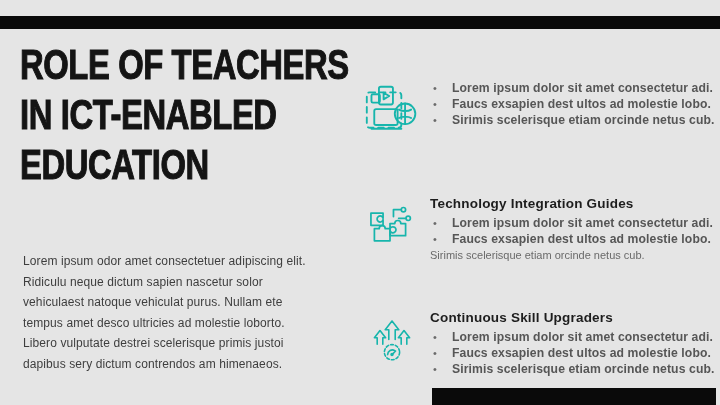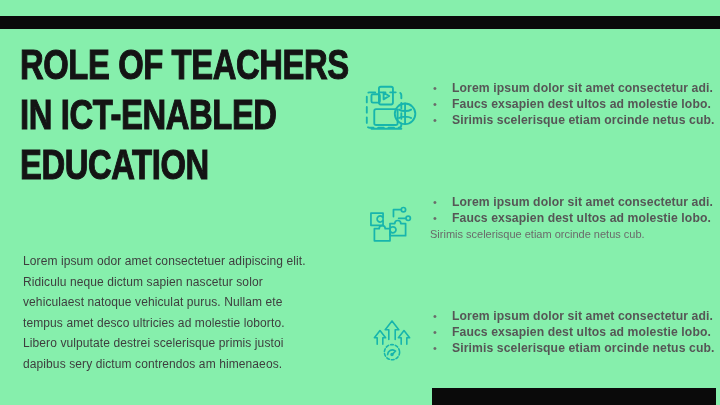--- a/index.html
+++ b/index.html
@@ -1,17 +1,17 @@
 <!DOCTYPE html>
 <html><head>
 <meta charset="utf-8">
 <style>
   html,body{margin:0;padding:0;background:#fff;}
   #slide{
-    position:relative;width:720px;height:405px;background:#86efac;overflow:hidden;
+    position:relative;width:720px;height:405px;background:#e5e5e5;overflow:hidden;
     font-family:"Liberation Sans",sans-serif;color:#1d1d1d;
     --accent:#17b5ac;--bar:#0a0a0a;
   }
   .bar{position:absolute;background:var(--bar);}
   #top-bar{left:0;top:16px;width:720px;height:13px;}
   #bottom-bar{left:432px;top:388px;width:284px;height:17px;}
   #title{
     position:absolute;left:20px;top:40px;
     font-size:42px;line-height:50px;font-weight:800;color:#141414;
     letter-spacing:-0.5px;transform:scaleX(0.78);transform-origin:left top;
@@ -89,20 +89,21 @@
         <path d="M8 14h14v6a3.5 3.5 0 1 0 0 1.5V28H8z"></path>
         <path d="M12 32h5.5a3.5 3.5 0 1 1 7 0H30v14H12z"></path>
         <path d="M30 26h5.5a3.5 3.5 0 1 1 7 0H48v14H30v-6a3.5 3.5 0 1 0 0-1.5z"></path>
         <path d="M34 18v-8h8"></path>
         <circle cx="45.5" cy="10" r="2.5"></circle>
         <path d="M40 20h8"></path>
         <circle cx="51" cy="20" r="2.5"></circle>
       </svg>
     </div>
     <div class="section-content">
+      <div class="section-heading">Technology Integration Guides</div>
       <div class="bullet-list">
         <div class="bullet-item">
           <span class="bullet-marker">•</span>
           <span class="bullet-text">Lorem ipsum dolor sit amet consectetur adi.</span>
         </div>
         <div class="bullet-item">
           <span class="bullet-marker">•</span>
           <span class="bullet-text">Faucs exsapien dest ultos ad molestie lobo.</span>
         </div>
         <div class="bullet-item">
@@ -118,20 +119,21 @@
         <path d="M26 28V16h-4.5L30 5l8.5 11H34v12"></path>
         <path d="M11.5 34v-8H8l7-9 7 9h-3.5v8"></path>
         <path d="M41.5 34v-8H38l7-9 7 9h-3.5v8"></path>
         <circle cx="30" cy="44" r="9.5" stroke-dasharray="3.5 2.6"></circle>
         <path d="M24.5 47a6 6 0 0 1 9-5"></path>
         <path d="M30 47l4.5-4.5"></path>
         <circle cx="30" cy="47" r="1.2"></circle>
       </svg>
     </div>
     <div class="section-content">
+      <div class="section-heading">Continuous Skill Upgraders</div>
       <div class="bullet-list">
         <div class="bullet-item">
           <span class="bullet-marker">•</span>
           <span class="bullet-text">Lorem ipsum dolor sit amet consectetur adi.</span>
         </div>
         <div class="bullet-item">
           <span class="bullet-marker">•</span>
           <span class="bullet-text">Faucs exsapien dest ultos ad molestie lobo.</span>
         </div>
         <div class="bullet-item">

